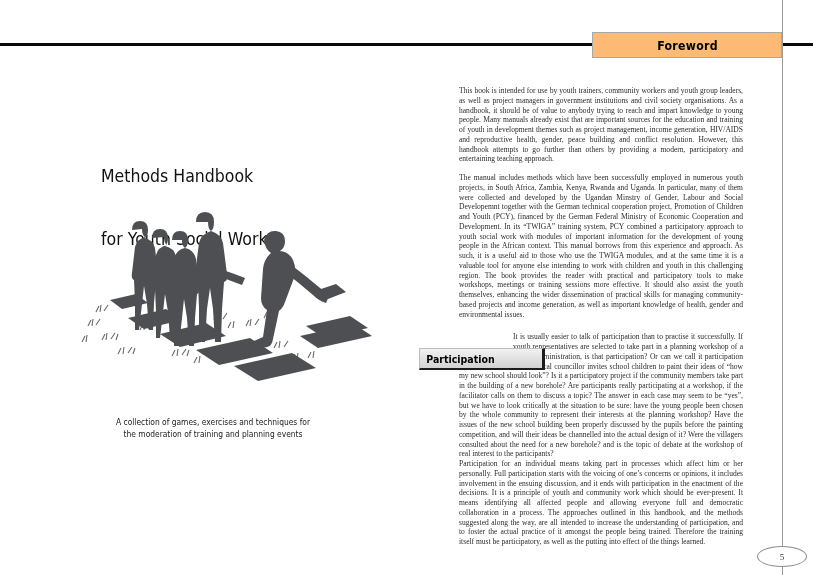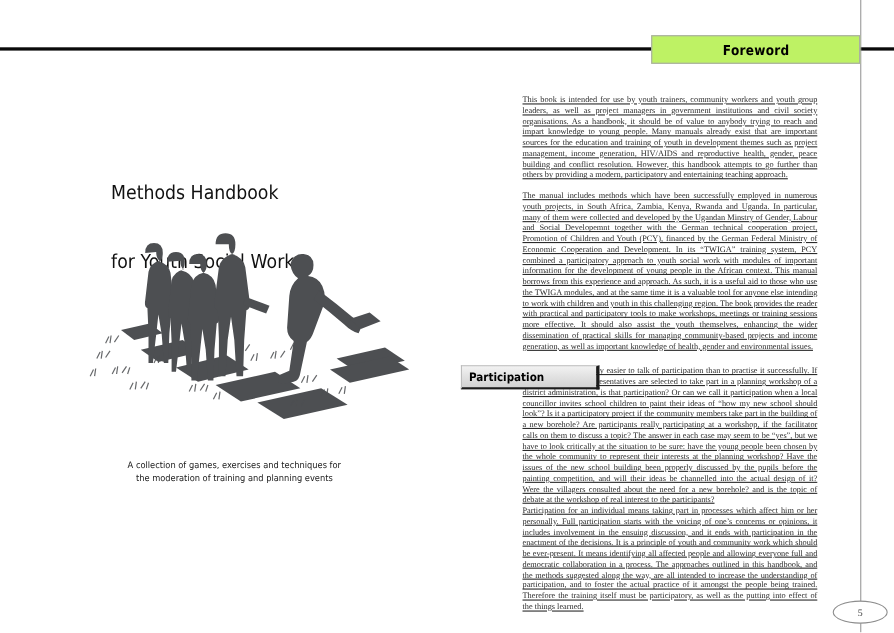--- a/index.html
+++ b/index.html
@@ -33,21 +33,21 @@
     background: #9a9a9a;
   }
 
   
   .foreword-box {
     position: absolute;
     left: 592px;
     top: 32px;
     width: 190px;
     height: 26px;
-    background: #bef264;
+    background: #fdba74;
     border: 1px solid #a8a8a8;
     box-sizing: border-box;
     display: flex;
     align-items: center;
     justify-content: center;
     z-index: 5;
   }
   .foreword-box .label {
     font-family: "DejaVu Sans", sans-serif;
     font-weight: bold;
@@ -110,36 +110,35 @@
     left: 459px;
     top: 86px;
     width: 284px;
   }
   .para {
     font-family: "Liberation Serif", serif;
     font-size: 7.55px;
     line-height: 9.75px;
     text-align: justify;
     color: #2b2b2b;
-    margin: 0 0 9px 16px;
+    margin: 0 0 9px 0;
     hyphens: manual;
-    text-decoration: underline;
   }
   .para:last-child { margin-bottom: 0; }
 
   
   .participation-section {
     position: relative;
     margin-top: 13px;
   }
   .participation-box {
     float: left;
     width: 86px;
     height: 16px;
-    margin: 0 8px 2px 0;
+    margin: 16px 8px 2px 0;
     margin-left: -40px;
     position: relative;
   }
   .participation-box .chip {
     position: absolute;
     left: 0;
     top: 0;
     width: 126px;
     height: 22px;
     background: linear-gradient(to bottom, #f2f2f2 0%, #e3e3e3 45%, #d2d2d2 100%);

